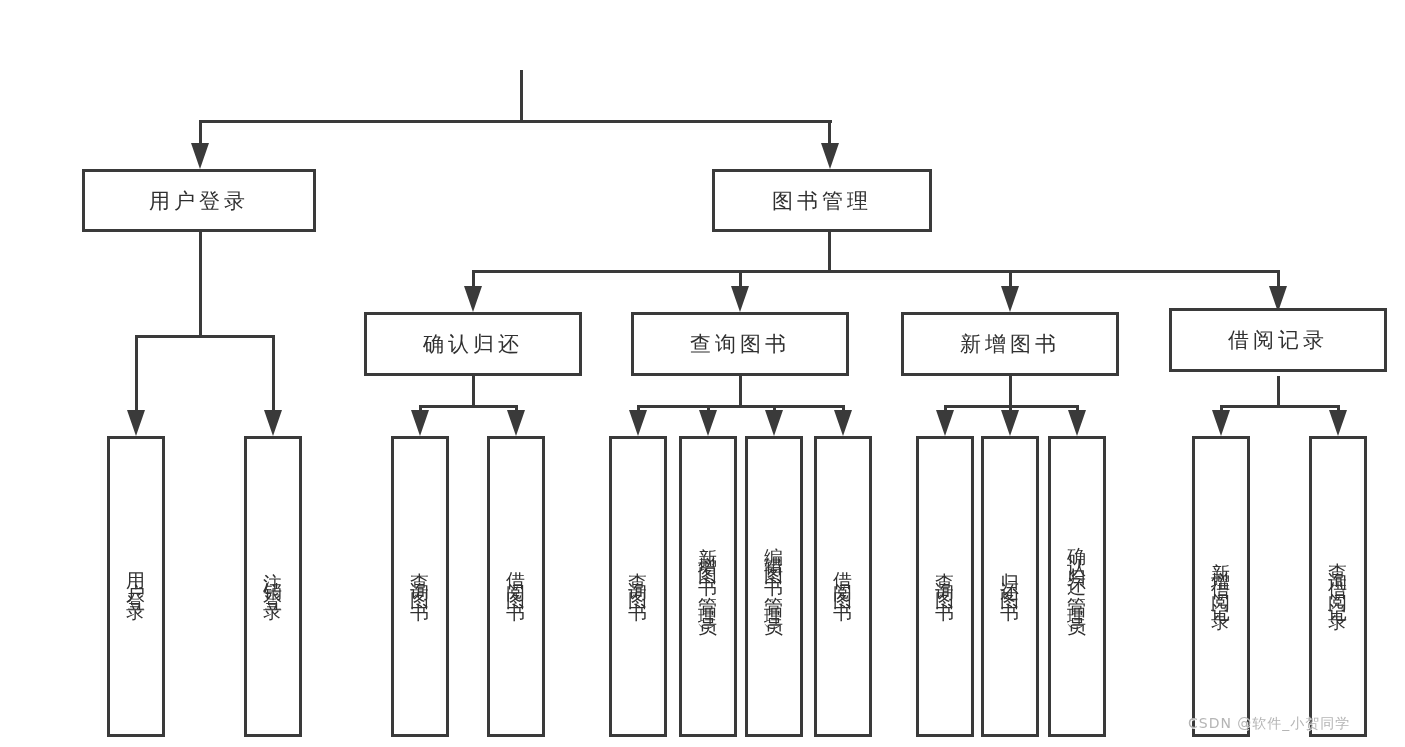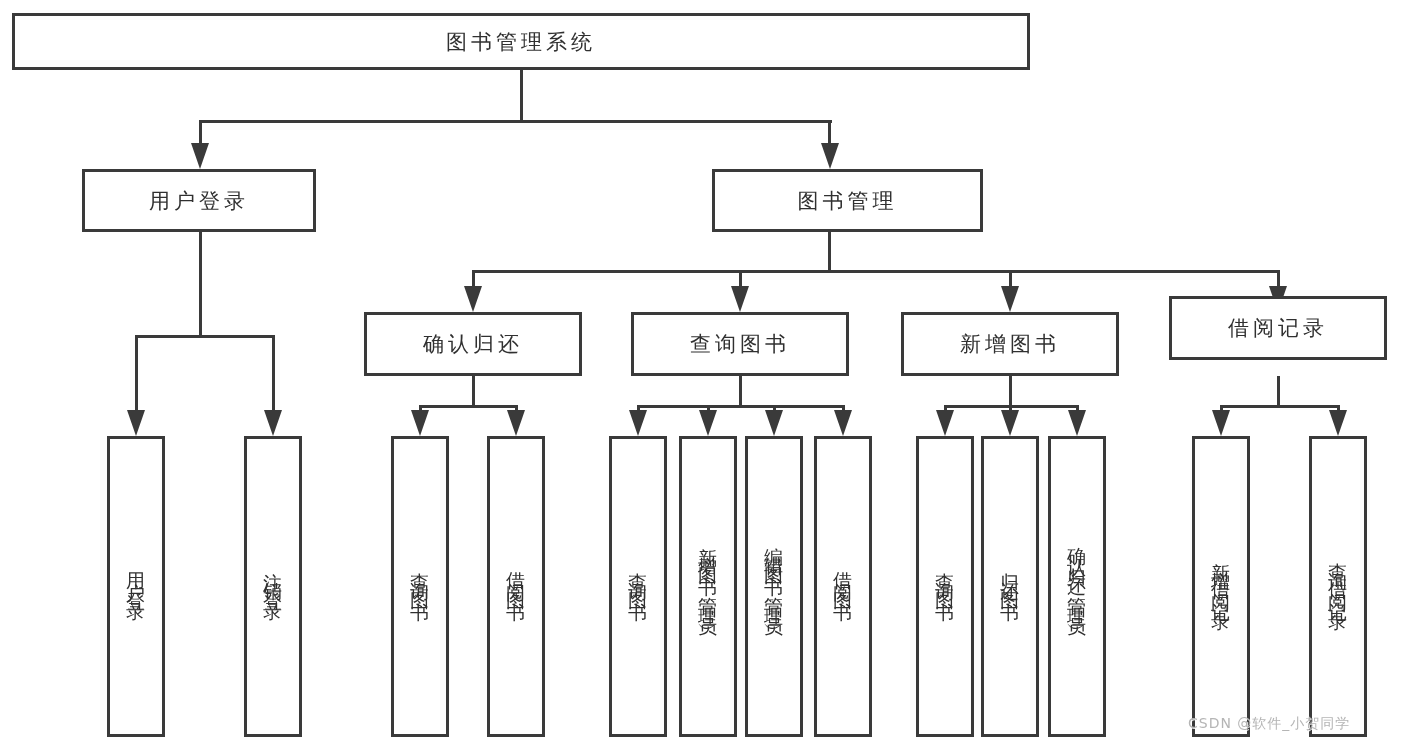--- a/index.html
+++ b/index.html
@@ -26,37 +26,34 @@
   .watermark{
     position:absolute;left:1188px;top:715px;z-index:6;font-size:14px;letter-spacing:1px;
     color:#b5b5b5;white-space:nowrap;text-shadow:1px 1px 0 rgba(255,255,255,.85);
   }
 </style>
 </head>
 <body>
 
 <div class="canvas">
 
-  <div class="box" style="left:12px;top:13px;width:1018px;height:57px;">
-    <span class="hlabel">图书管理系统</span>
-  </div>
 
   <div>
     <div class="line" style="left:519.5px;top:70px;width:3px;height:52px;"></div>
     <div class="line" style="left:198.5px;top:120px;width:633px;height:3px;"></div>
     <div class="line" style="left:198.5px;top:121px;width:3px;height:27px;"></div>
     <div class="arrow" style="left:191px;top:143px;"></div>
     <div class="line" style="left:828px;top:121px;width:3px;height:27px;"></div>
     <div class="arrow" style="left:820.5px;top:143px;"></div>
   </div>
 
   <div class="box" style="left:82px;top:169px;width:234px;height:63px;">
     <span class="hlabel">用户登录</span>
   </div>
-  <div class="box" style="left:712px;top:169px;width:271px;height:63px;">
+  <div class="box" style="left:712px;top:169px;width:220px;height:63px;">
     <span class="hlabel">图书管理</span>
   </div>
 
   <div>
     <div class="line" style="left:198.5px;top:232px;width:3px;height:105px;"></div>
     <div class="line" style="left:134.5px;top:334.5px;width:140px;height:3px;"></div>
     <div class="line" style="left:134.5px;top:336px;width:3px;height:78px;"></div>
     <div class="arrow" style="left:127px;top:410px;"></div>
     <div class="line" style="left:271.5px;top:336px;width:3px;height:78px;"></div>
     <div class="arrow" style="left:264px;top:410px;"></div>
@@ -77,21 +74,21 @@
 
   <div class="box" style="left:364px;top:312px;width:218px;height:64px;">
     <span class="hlabel">确认归还</span>
   </div>
   <div class="box" style="left:631px;top:312px;width:218px;height:64px;">
     <span class="hlabel">查询图书</span>
   </div>
   <div class="box" style="left:901px;top:312px;width:218px;height:64px;">
     <span class="hlabel">新增图书</span>
   </div>
-  <div class="box" style="left:1169px;top:296px;width:218px;height:64px;">
+  <div class="box" style="left:1169px;top:308px;width:218px;height:64px;">
     <span class="hlabel">借阅记录</span>
   </div>
 
   <div>
     <div class="line" style="left:471.5px;top:376px;width:3px;height:30px;"></div>
     <div class="line" style="left:418.5px;top:404.5px;width:99px;height:3px;"></div>
     <div class="line" style="left:418.5px;top:406px;width:3px;height:8px;"></div>
     <div class="arrow" style="left:411px;top:410px;"></div>
     <div class="line" style="left:514.5px;top:406px;width:3px;height:8px;"></div>
     <div class="arrow" style="left:507px;top:410px;"></div>

